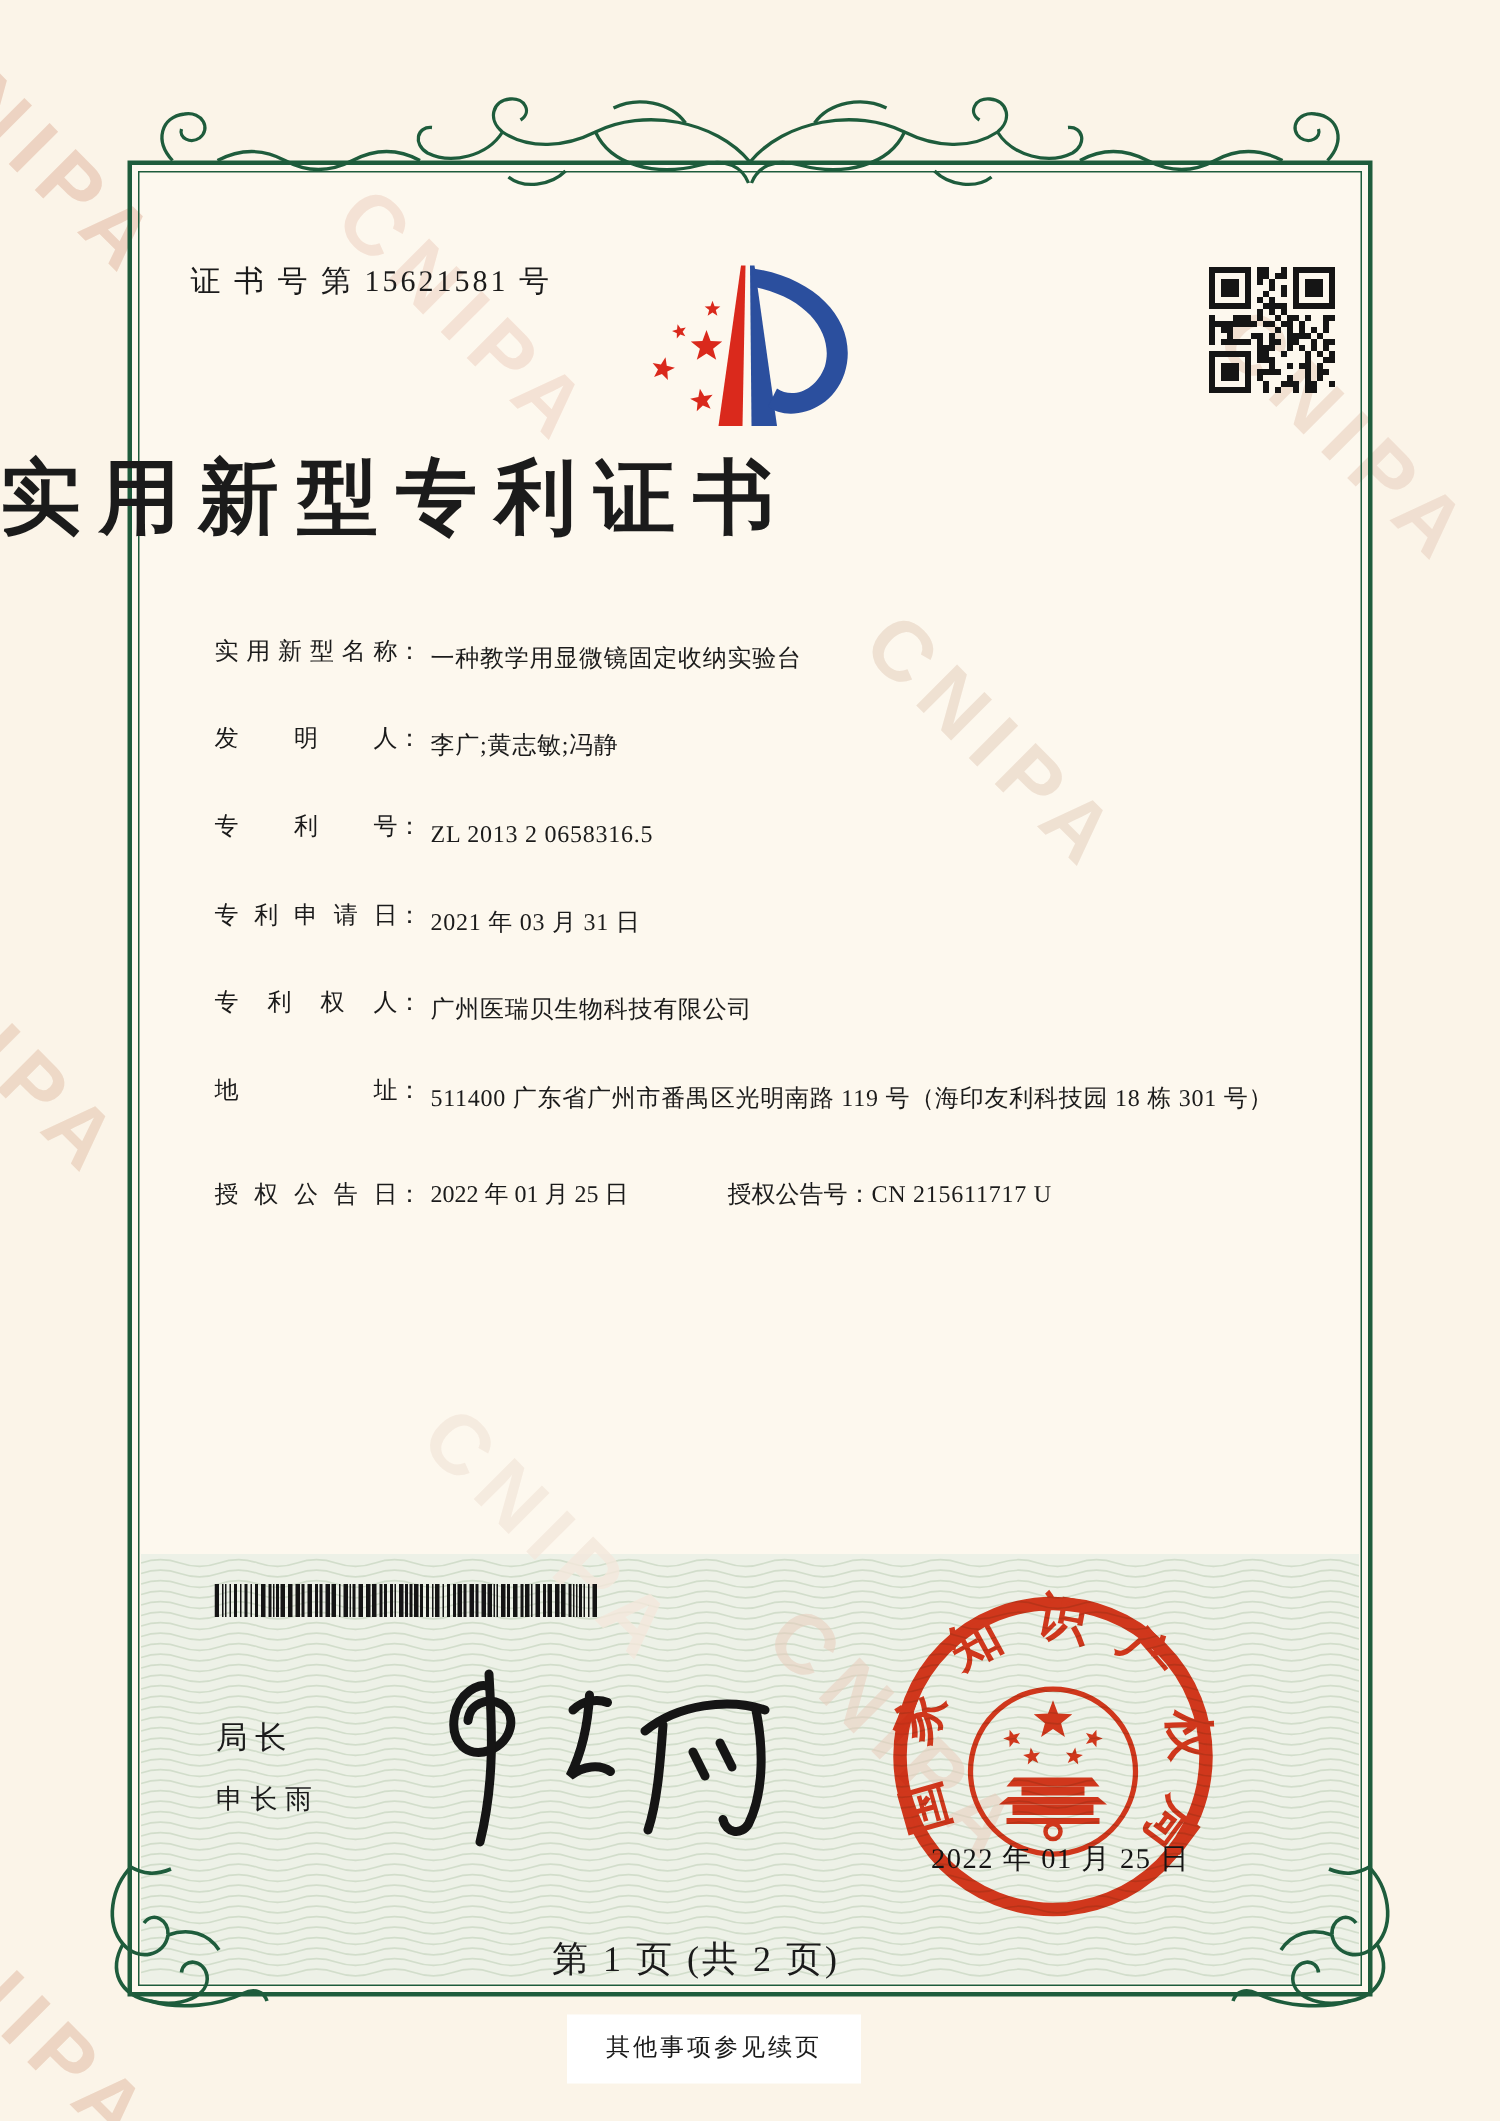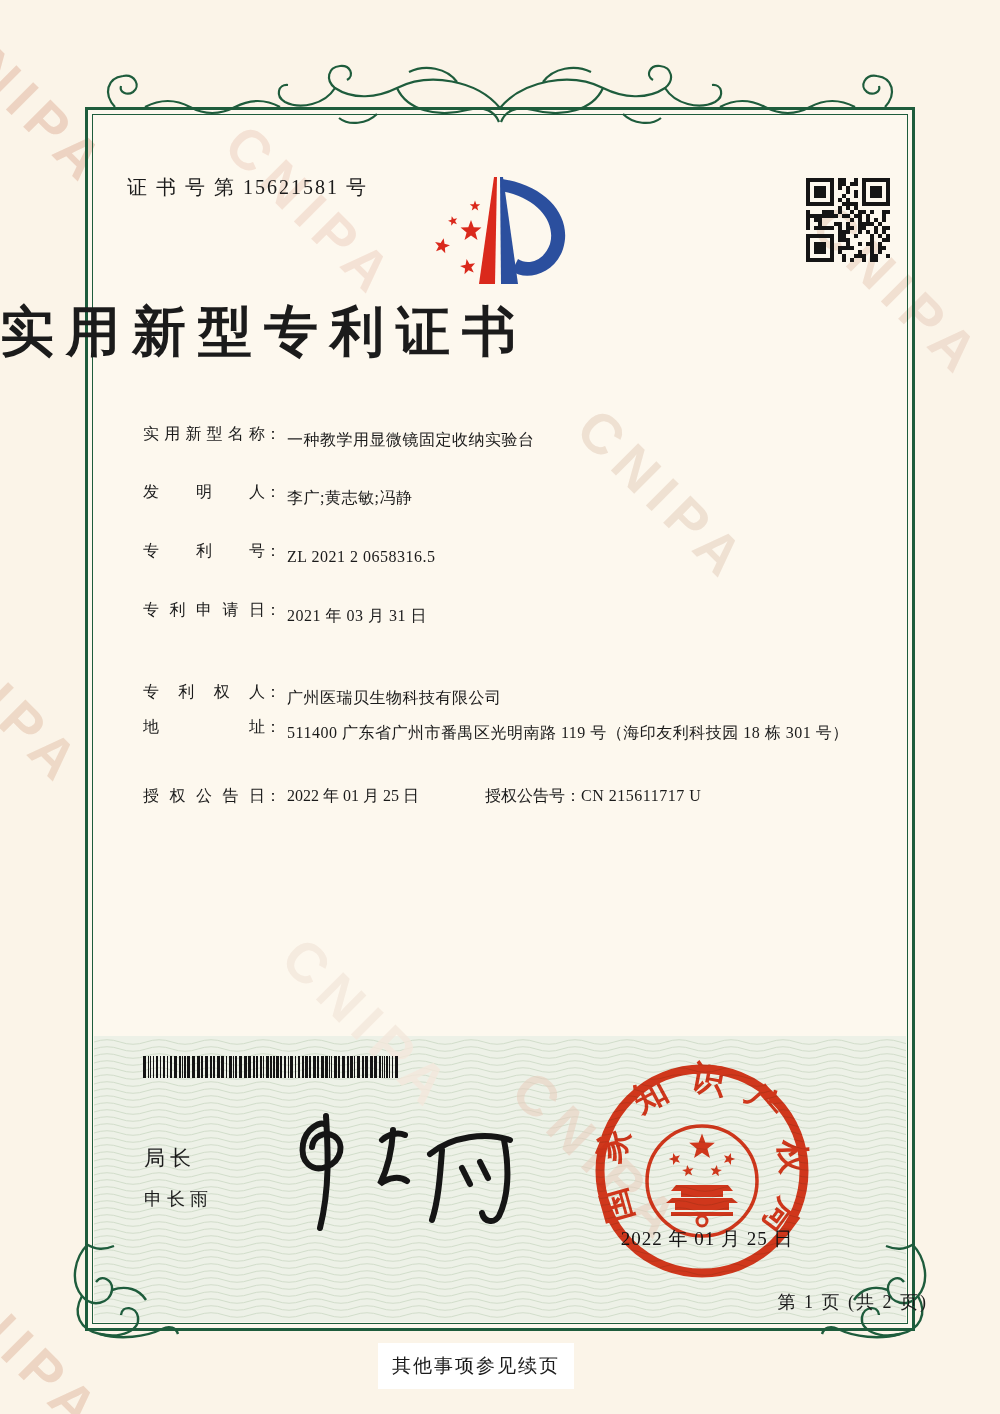--- a/index.html
+++ b/index.html
@@ -31,22 +31,22 @@
   .frow{left:143px;font-size:16px;width:740px}
   .flabel{display:inline-block;width:122px;text-align:justify;text-align-last:justify}
   .fcolon{display:inline-block;width:22px}
   .fvalue{display:inline-block;width:576px;vertical-align:top;line-height:31px;letter-spacing:.5px}
   .g2{left:485px;font-size:16px}
   .g2 .fvalue2{letter-spacing:.5px}
   .paras{left:143px;top:822px;width:720px;font-size:20px;line-height:28.5px;text-align:justify;letter-spacing:.4px}
   .paras p{margin:0;text-indent:2em}
   .pos{left:144px;top:1144px;font-size:21px;letter-spacing:5px}
   .name{left:144px;top:1187px;font-size:18px;letter-spacing:5px}
-  .pageind{left:0;width:928px;top:1290px;text-align:right;font-size:18px;letter-spacing:2px}
-  .footerbox{left:378px;top:1343px;width:196px;height:46px;background:#ffffff;text-align:center;line-height:46px;font-size:19px;letter-spacing:2px;z-index:4}
+  .pageind{left:0;width:928px;top:1290px;text-align:center;font-size:24px;letter-spacing:2px}
+  .footerbox{left:378px;top:1343px;width:196px;height:46px;background:#ffffff;text-align:center;line-height:46px;font-size:16px;letter-spacing:2px;z-index:4}
   .sealdate{left:607px;top:1226px;width:200px;text-align:center;font-size:19px;letter-spacing:1px;z-index:7;color:#141414}
   
   #logo{left:420px;top:162px;z-index:4}
   #qr{left:806px;top:178px;z-index:4}
   #qr rect{fill:#151515}
   #barcode{left:143px;top:1056px;z-index:5}
   #barcode rect{fill:#141414}
   .seal{left:582px;top:1051px;z-index:6;mix-blend-mode:multiply}
   .sig{left:262px;top:1110px;z-index:6}
 </style>
@@ -395,26 +395,26 @@
 
 <div class="abs txt title">实用新型专利证书</div>
 
 <div class="abs txt frow" style="top:424px">
   <span class="flabel">实用新型名称</span><span class="fcolon">：</span><span class="fvalue">一种教学用显微镜固定收纳实验台</span>
 </div>
 <div class="abs txt frow" style="top:482px">
   <span class="flabel">发明人</span><span class="fcolon">：</span><span class="fvalue">李广;黄志敏;冯静</span>
 </div>
 <div class="abs txt frow" style="top:541px">
-  <span class="flabel">专利号</span><span class="fcolon">：</span><span class="fvalue">ZL 2021 2 0658316.5</span>
+  <span class="flabel">专利号</span><span class="fcolon">：</span><span class="fvalue">ZL 2013 2 0658316.5</span>
 </div>
 <div class="abs txt frow" style="top:600px">
   <span class="flabel">专利申请日</span><span class="fcolon">：</span><span class="fvalue">2021 年 03 月 31 日</span>
 </div>
-<div class="abs txt frow" style="top:682px">
+<div class="abs txt frow" style="top:658px">
   <span class="flabel">专利权人</span><span class="fcolon">：</span><span class="fvalue">广州医瑞贝生物科技有限公司</span>
 </div>
 <div class="abs txt frow" style="top:717px">
   <span class="flabel">地址</span><span class="fcolon">：</span><span class="fvalue">511400 广东省广州市番禺区光明南路 119 号（海印友利科技园 18 栋 301 号）</span>
 </div>
 <div class="abs txt frow" style="top:786px;width:360px">
   <span class="flabel">授权公告日</span><span class="fcolon">：</span><span>2022 年 01 月 25 日</span>
 </div>
 <div class="abs txt g2" style="top:786px">
   <span>授权公告号</span><span>：</span><span class="fvalue2">CN 215611717 U</span>

